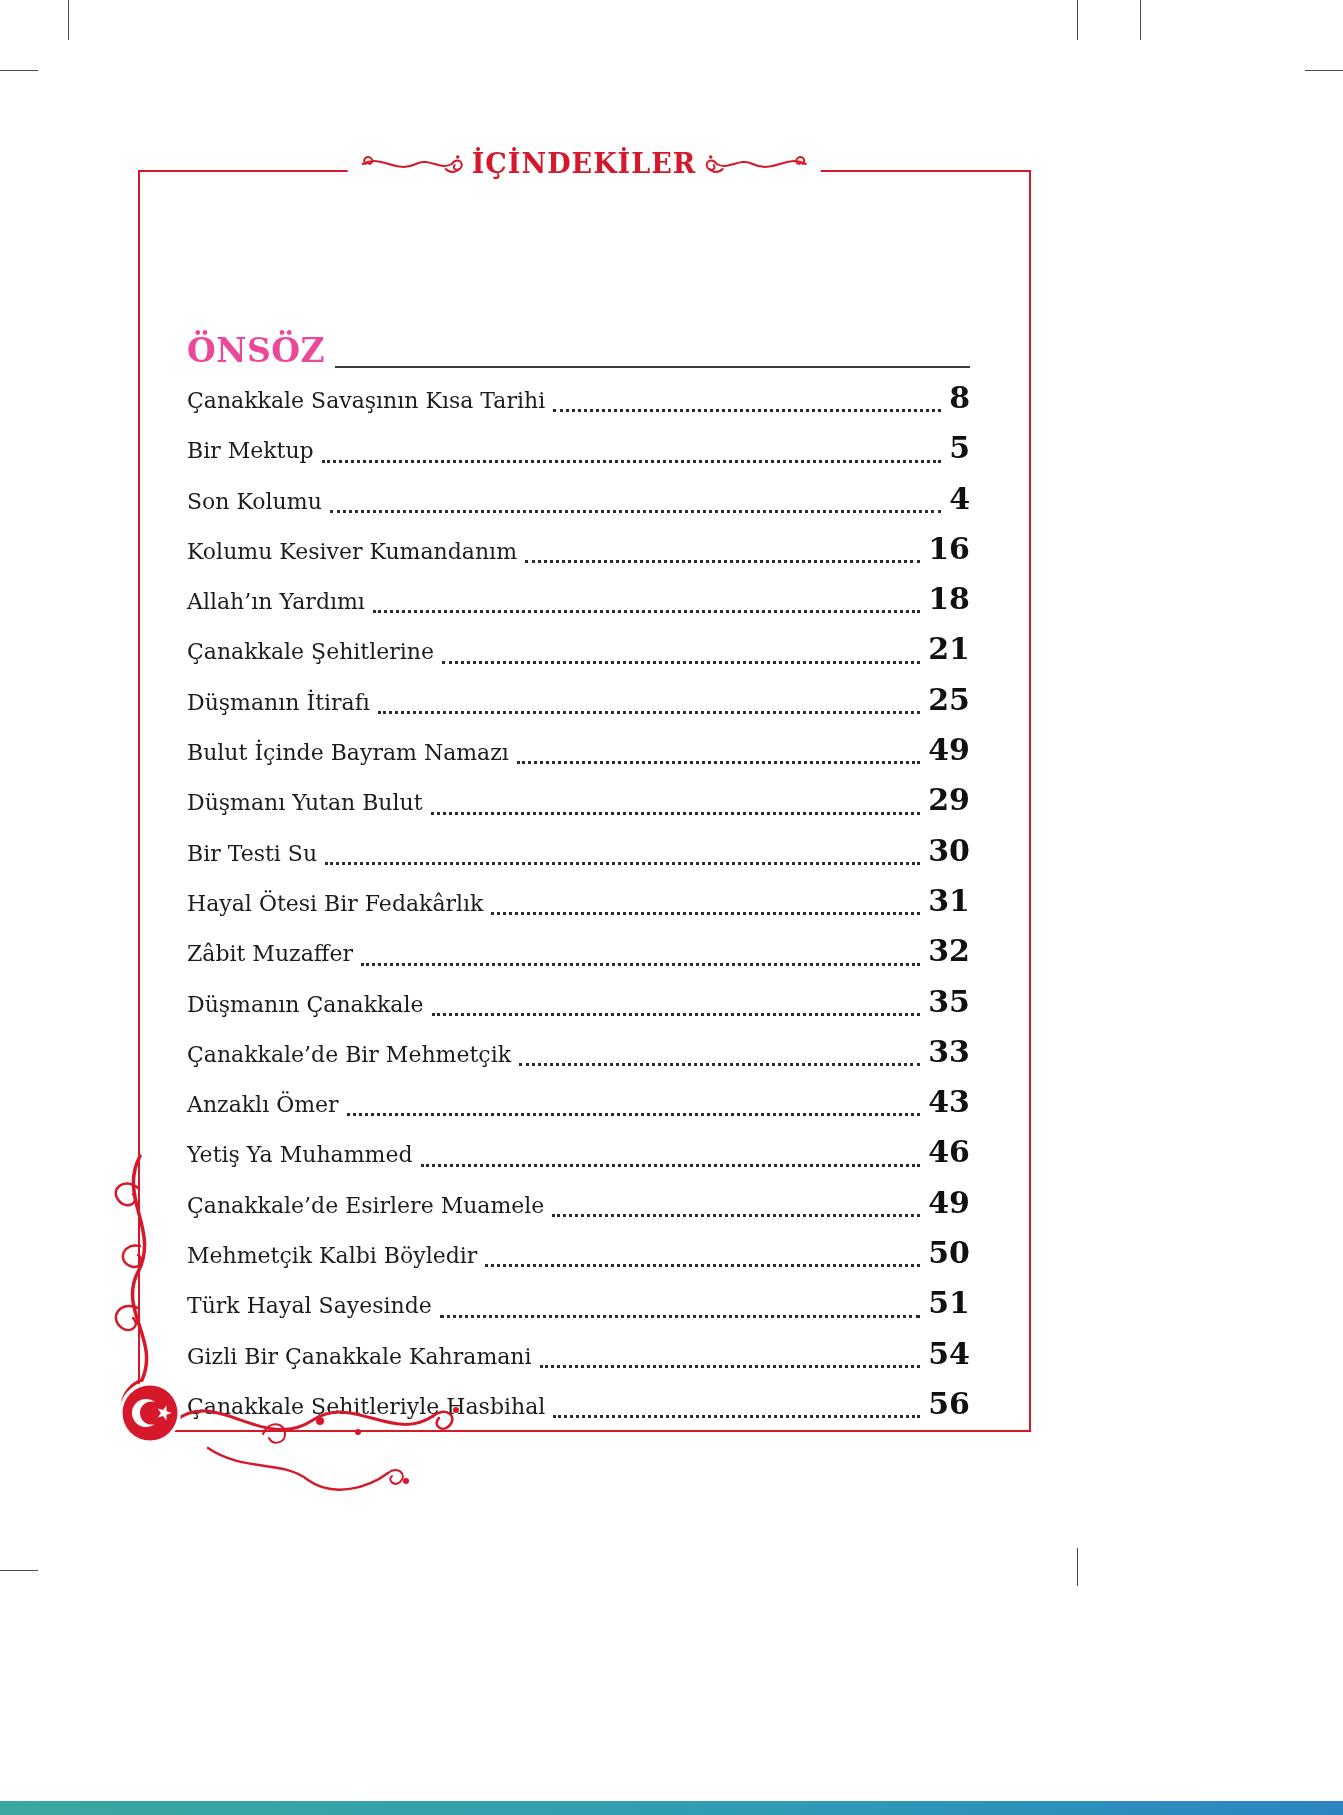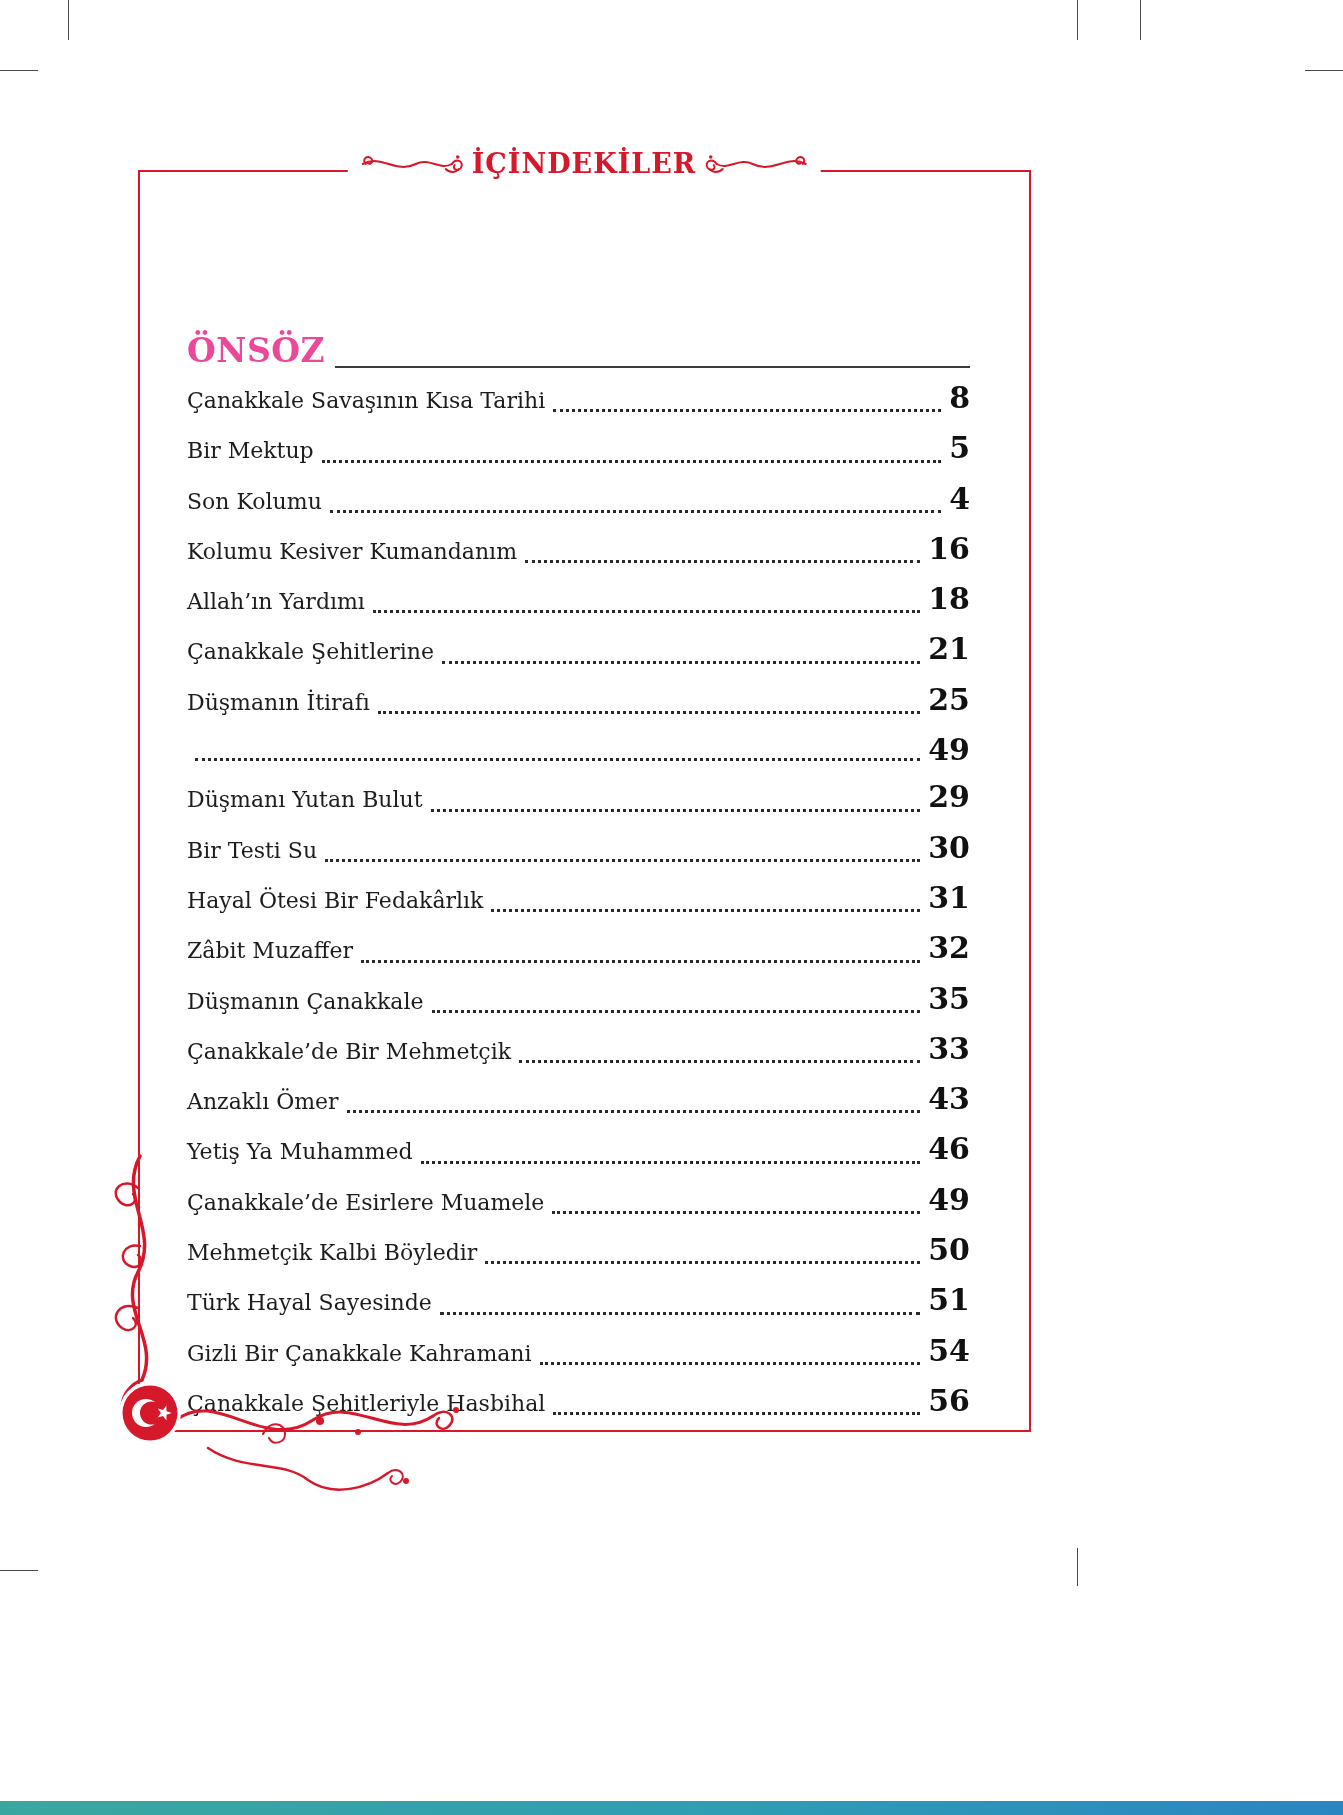--- a/index.html
+++ b/index.html
@@ -122,20 +122,21 @@
     <span class="toc-page">21</span>
   </li>
 
   <li class="toc-row">
     <span class="toc-title">Düşmanın İtirafı</span>
     <span class="toc-leader"></span>
     <span class="toc-page">25</span>
   </li>
 
   <li class="toc-row">
+    <span class="toc-title">Bulut İçinde Bayram Namazı</span>
     <span class="toc-leader"></span>
     <span class="toc-page">49</span>
   </li>
 
   <li class="toc-row">
     <span class="toc-title">Düşmanı Yutan Bulut</span>
     <span class="toc-leader"></span>
     <span class="toc-page">29</span>
   </li>
 

